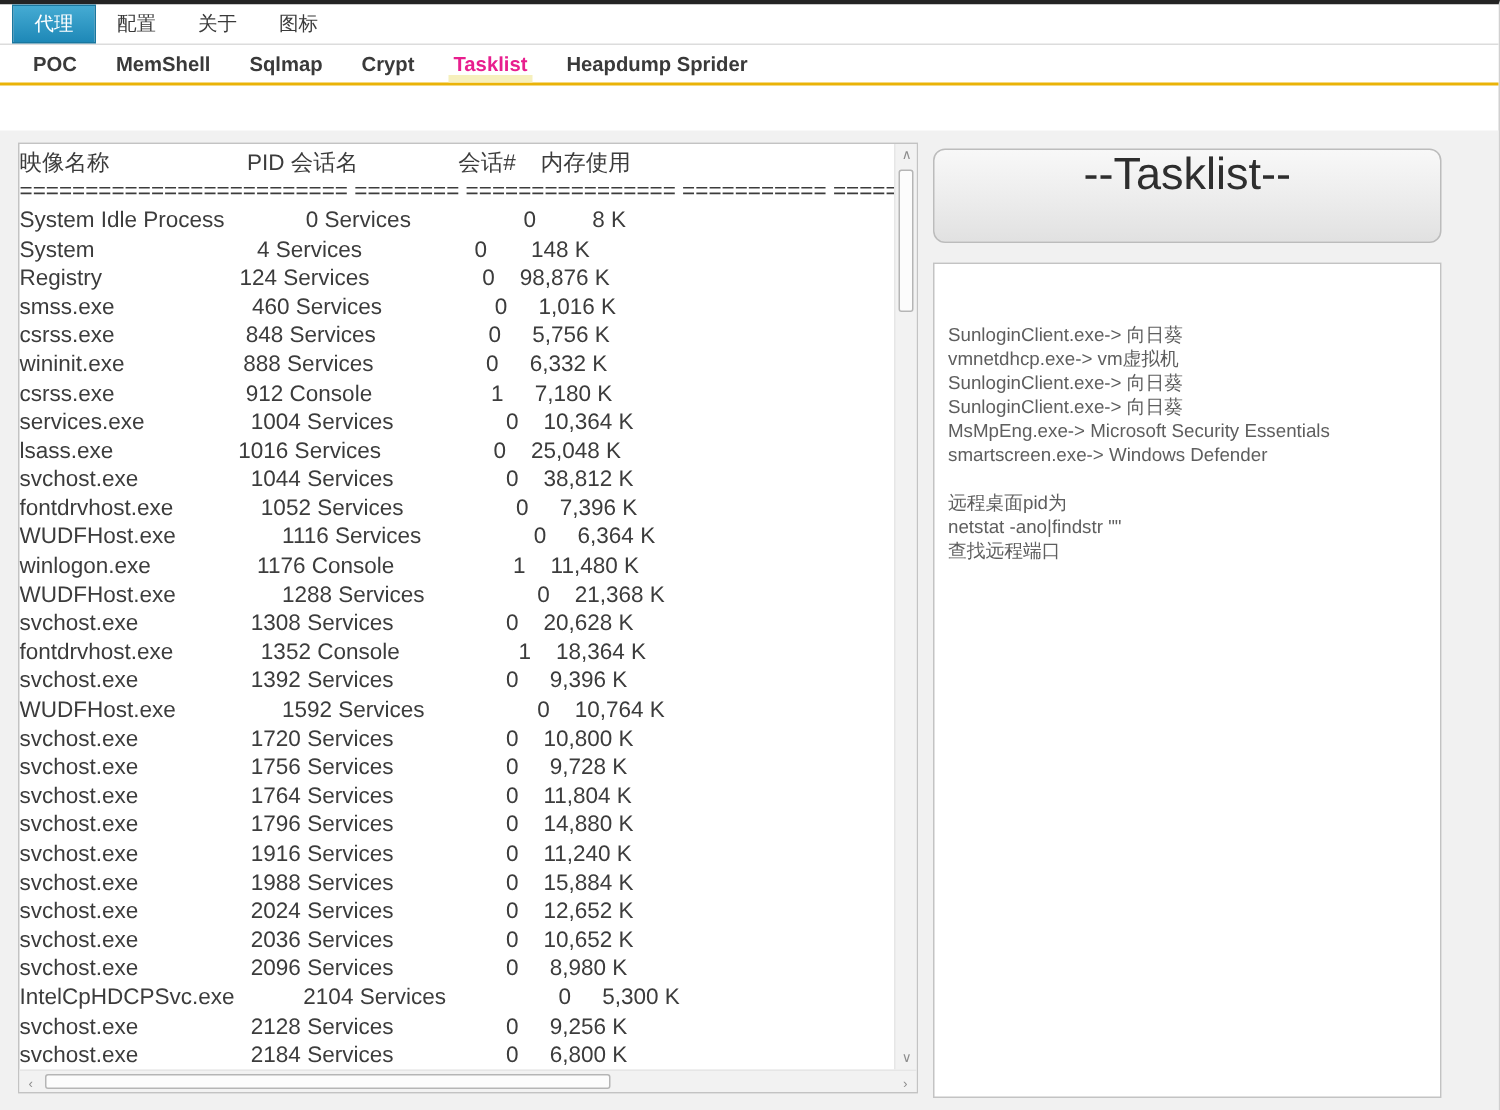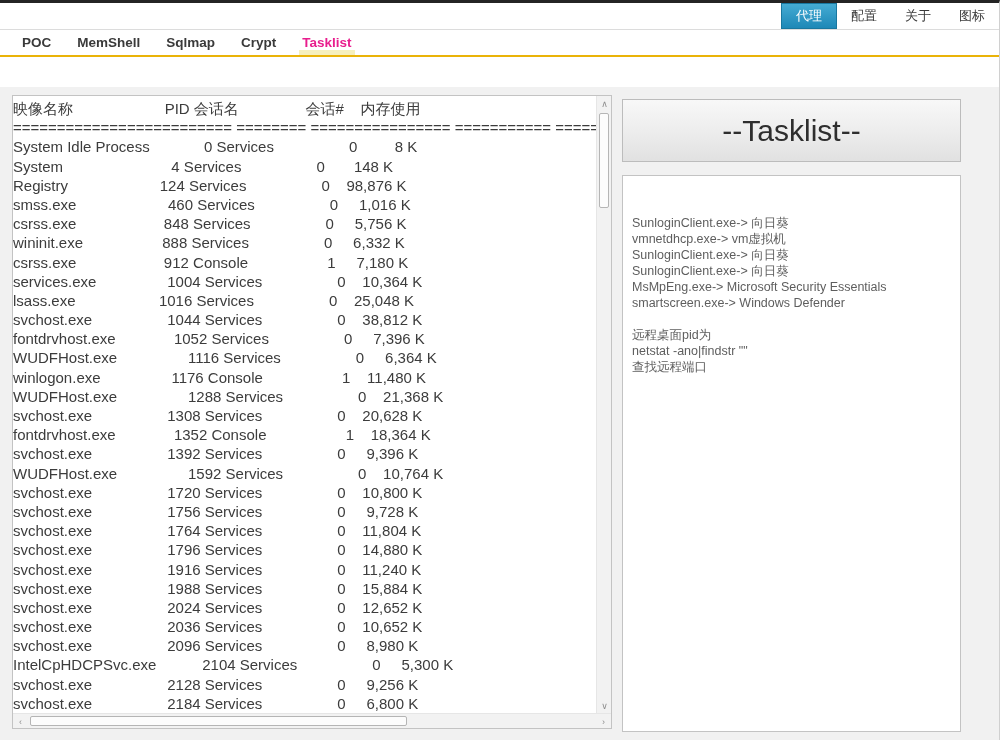--- a/index.html
+++ b/index.html
@@ -13,21 +13,21 @@
   .app-icon { width:15px; height:14px; margin-right:9px; border:1px solid #8a8a8a; border-radius:2px;
               background:linear-gradient(135deg,#d9d9d9 0%,#a8a8a8 55%,#c7c7c7 100%); }
   .title-seg { font-size:12.5px; color:#1c1c1c; white-space:pre; margin-right:26px; }
   .win-controls { margin-left:auto; display:flex; height:27px; }
   .win-btn { width:49px; height:27px; display:flex; align-items:center; justify-content:center;
              font-size:13px; color:#3a3a3a; cursor:default; }
   .win-btn.max { font-size:15px; }
 
   
   .menubar { height:27px; display:flex; align-items:stretch; padding-left:8px; background:#fff;
-             border-bottom:1px solid #dcdcdc; font-size:13px; color:#3a3a3a;justify-content:flex-end; }
+             border-bottom:1px solid #dcdcdc; font-size:13px; color:#3a3a3a; }
   .menu-item { padding:0 14px; display:flex; align-items:center; }
   .menu-item.selected { background:linear-gradient(180deg,#45abd3 0%,#1e88b7 100%);
                         border:1px solid #19779f; color:#ffffff; }
 
   
   .tabbar { height:27px; display:flex; align-items:center; padding-left:9px; background:#fff;
             border-bottom:2px solid #eab308; font-weight:bold; font-size:13.5px; color:#3a3a3a; }
   .tab { padding:0 13px; height:100%; display:flex; align-items:center; position:relative; }
   .tab.active { color:#e81e8e; }
   .tab.active::after { content:""; position:absolute; left:10px; right:10px; bottom:0; height:5px;
@@ -55,22 +55,22 @@
   .hscroll .left  { left:0; top:0; width:15px; height:15px; }
   .hscroll .right { right:0; top:0; width:15px; height:15px; }
   .vthumb { position:absolute; left:2px; right:2px; top:17px; height:95px;
             background:#fcfcfc; border:1px solid #b5b5b5; border-radius:2px; }
   .hthumb { position:absolute; top:2px; bottom:2px; left:17px; width:63%;
             background:#fcfcfc; border:1px solid #b5b5b5; border-radius:2px; }
 
   
   .tasklist-btn { position:absolute; left:622px; top:12px; width:339px; height:63px;
                   background:linear-gradient(180deg,#f8f8f8 0%,#ececec 55%,#e1e1e1 100%);
-                  border:1px solid #bcbcbc; border-radius:0;
-                  display:flex; align-items:center; justify-content:center;
+                  border:1px solid #bcbcbc; border-radius:8px;
+                  display:flex; justify-content:center;
                   font-size:30px; color:#2e2e2e; font-family:"Liberation Sans","DejaVu Sans",sans-serif; }
   .notes-box { position:absolute; left:622px; top:88px; width:339px; height:557px;
                background:#ffffff; border:1px solid #c3c3c3; padding:7px 9px;
                font-size:12.5px; line-height:16px; color:#5e5e5e; white-space:pre;
                overflow:hidden; }
 </style>
 </head>
 <body>
 
 <div class="window">
@@ -100,20 +100,23 @@
       </div>
     <div class="tab">
         <span>Sqlmap</span>
       </div>
     <div class="tab">
         <span>Crypt</span>
       </div>
     <div class="tab active">
         <span>Tasklist</span>
       </div>
+    <div class="tab">
+        <span>Heapdump Sprider</span>
+      </div>
   </div>
 
   <div class="main">
 
     <div class="left-panel">
       <div class="task-area"><div class="task-line">映像名称                      PID 会话名                会话#    内存使用</div><div class="task-line">========================= ======== ================ =========== ============</div><div class="task-line">System Idle Process             0 Services                  0         8 K</div><div class="task-line">System                          4 Services                  0       148 K</div><div class="task-line">Registry                      124 Services                  0    98,876 K</div><div class="task-line">smss.exe                      460 Services                  0     1,016 K</div><div class="task-line">csrss.exe                     848 Services                  0     5,756 K</div><div class="task-line">wininit.exe                   888 Services                  0     6,332 K</div><div class="task-line">csrss.exe                     912 Console                   1     7,180 K</div><div class="task-line">services.exe                 1004 Services                  0    10,364 K</div><div class="task-line">lsass.exe                    1016 Services                  0    25,048 K</div><div class="task-line">svchost.exe                  1044 Services                  0    38,812 K</div><div class="task-line">fontdrvhost.exe              1052 Services                  0     7,396 K</div><div class="task-line">WUDFHost.exe                 1116 Services                  0     6,364 K</div><div class="task-line">winlogon.exe                 1176 Console                   1    11,480 K</div><div class="task-line">WUDFHost.exe                 1288 Services                  0    21,368 K</div><div class="task-line">svchost.exe                  1308 Services                  0    20,628 K</div><div class="task-line">fontdrvhost.exe              1352 Console                   1    18,364 K</div><div class="task-line">svchost.exe                  1392 Services                  0     9,396 K</div><div class="task-line">WUDFHost.exe                 1592 Services                  0    10,764 K</div><div class="task-line">svchost.exe                  1720 Services                  0    10,800 K</div><div class="task-line">svchost.exe                  1756 Services                  0     9,728 K</div><div class="task-line">svchost.exe                  1764 Services                  0    11,804 K</div><div class="task-line">svchost.exe                  1796 Services                  0    14,880 K</div><div class="task-line">svchost.exe                  1916 Services                  0    11,240 K</div><div class="task-line">svchost.exe                  1988 Services                  0    15,884 K</div><div class="task-line">svchost.exe                  2024 Services                  0    12,652 K</div><div class="task-line">svchost.exe                  2036 Services                  0    10,652 K</div><div class="task-line">svchost.exe                  2096 Services                  0     8,980 K</div><div class="task-line">IntelCpHDCPSvc.exe           2104 Services                  0     5,300 K</div><div class="task-line">svchost.exe                  2128 Services                  0     9,256 K</div><div class="task-line">svchost.exe                  2184 Services                  0     6,800 K</div></div>
 
       <div class="vscroll">
         <div class="sarrow up">∧</div>
         <div class="vthumb"></div>

